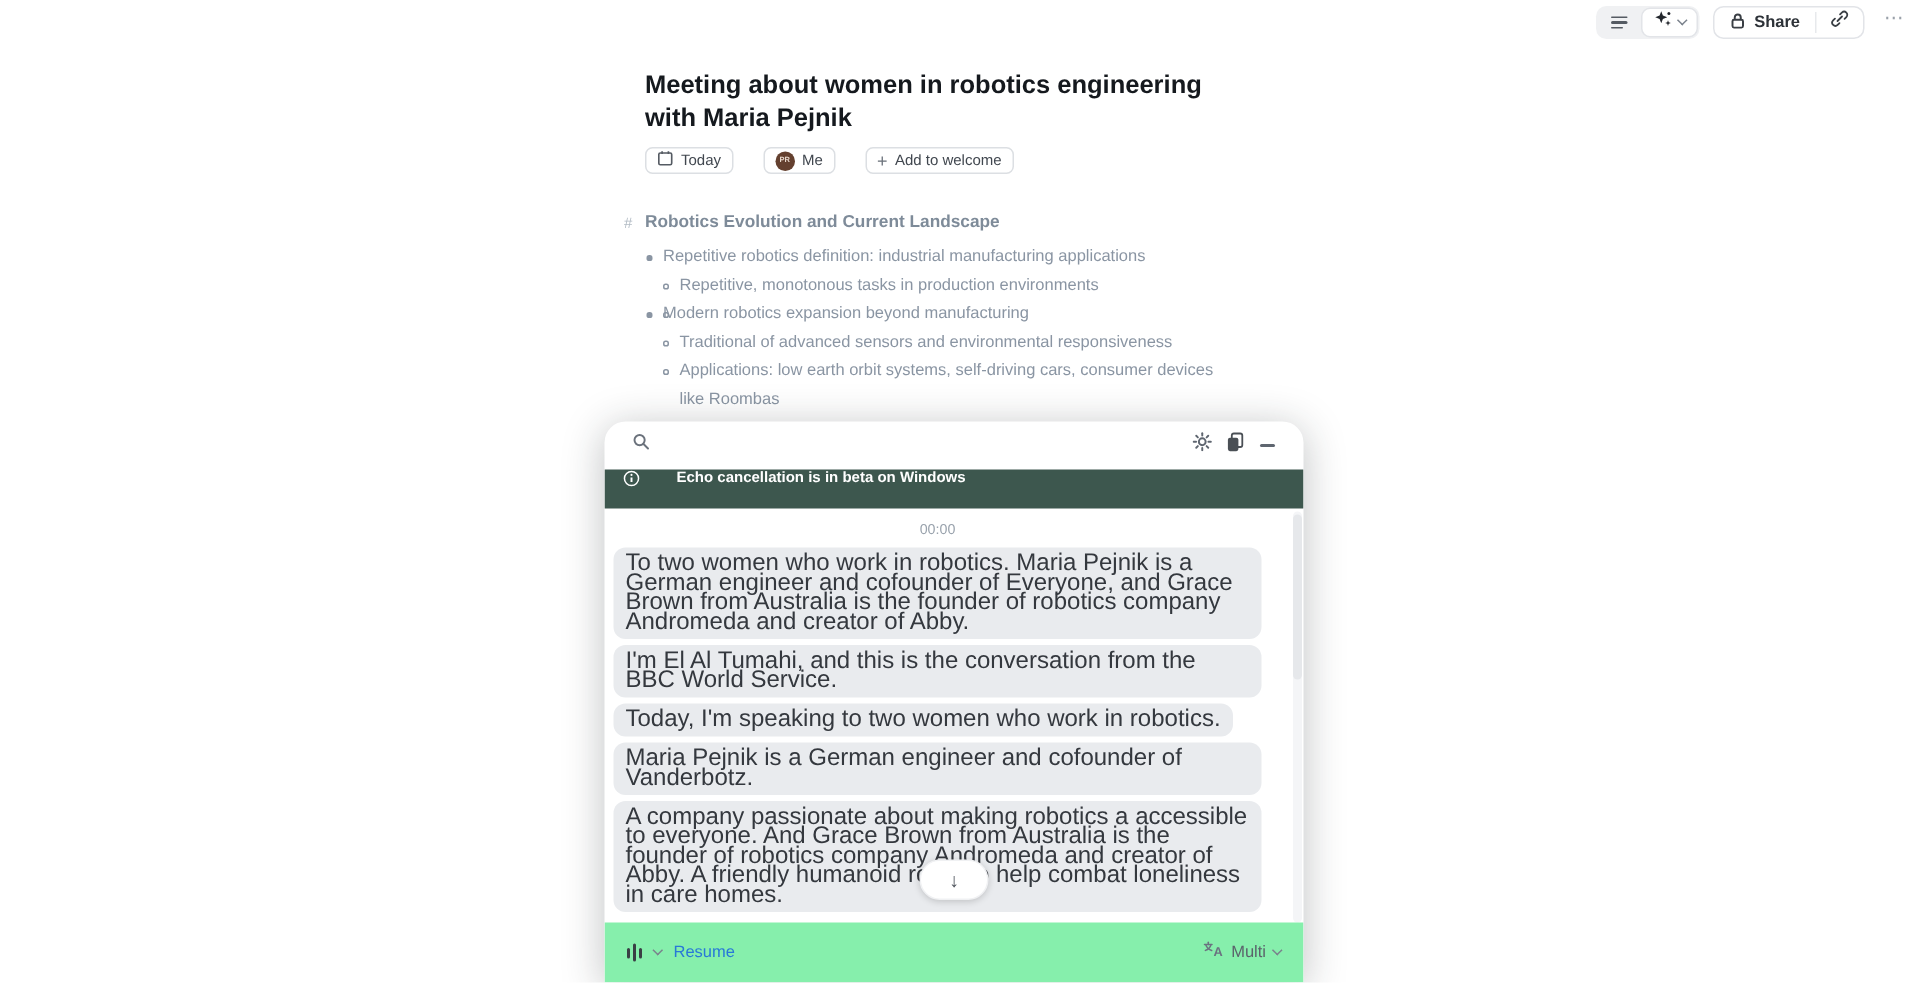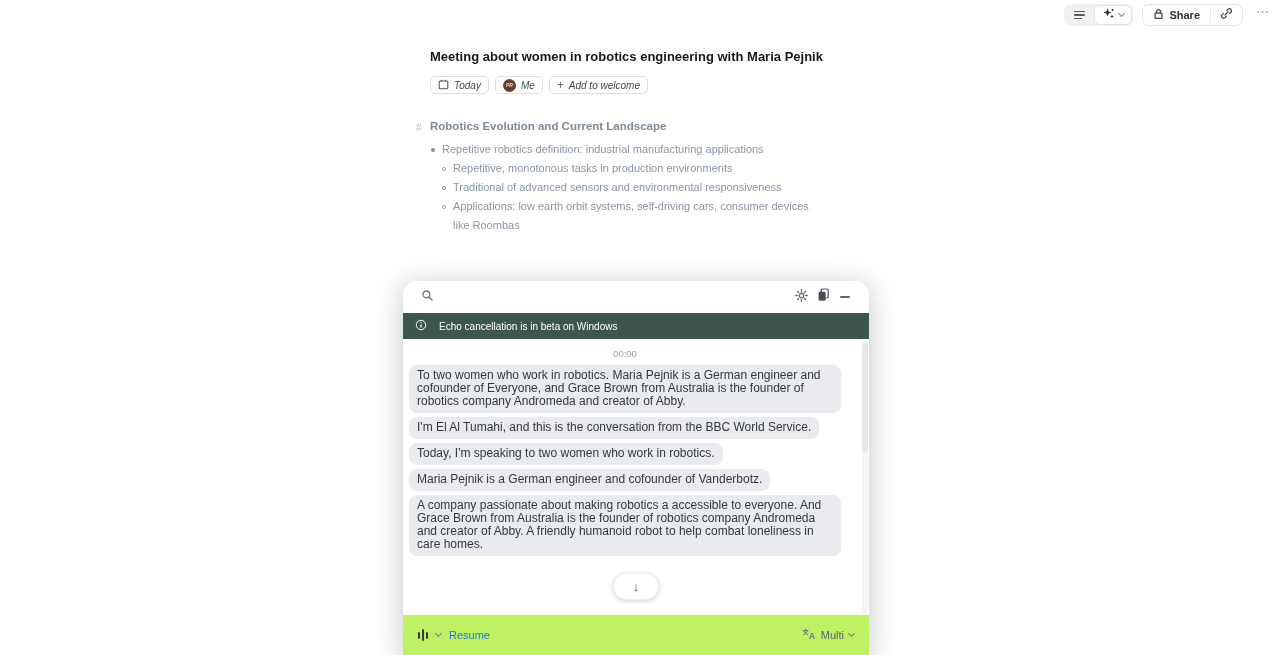--- a/index.html
+++ b/index.html
@@ -20,22 +20,22 @@
                      font-size:11px; color:#2d3238; font-weight:600; }
   .pill .divider { width:1px; height:14px; background:#e7e9ec; }
   .pill .link-btn { display:flex; align-items:center; padding:0 9px; height:100%; cursor:pointer; }
   .ellipsis { color:#9aa1aa; font-size:13px; letter-spacing:1px; cursor:pointer; padding:0 4px; }
 
   .chev { width:5px; height:5px; border-right:1.4px solid #7a828c; border-bottom:1.4px solid #7a828c;
           display:inline-block; transform:rotate(45deg); margin-top:-3px; }
 
   
   .doc { position:absolute; left:430px; top:46px; width:400px; }
-  .doc-title { font-size:13px; line-height:22px; font-weight:700; color:#15191e; letter-spacing:0; }
-  .chips { display:flex; gap:6px; margin-top:8px; align-items:center;font-style:italic; }
+  .doc-title { font-size:17px; line-height:22px; font-weight:700; color:#15191e; letter-spacing:0; }
+  .chips { display:flex; gap:20px; margin-top:8px; align-items:center; }
   .chip { display:flex; align-items:center; gap:5px; border:1px solid #dcdfe3; border-radius:5px;
           height:18px; padding:0 7px; font-size:10px; color:#41474f; cursor:pointer; background:#fff; white-space:nowrap; }
   .avatar { width:13px; height:13px; border-radius:50%; background:#64402f; color:#e8d8cd; font-size:5px;
             font-weight:700; display:flex; align-items:center; justify-content:center; }
   .plus { color:#6a717a; font-size:12px; font-weight:400; }
 
   .section { margin-top:25px; position:relative; width:392px; }
   .heading-row { position:relative; font-size:11.5px; font-weight:700; color:#7e8b99; line-height:15px; }
   .hash { position:absolute; left:-14px; top:1px; color:#b3bcc5; font-weight:400; font-size:10px; }
   .bullets { margin-top:6px; color:#8a95a3; font-size:11px; }
@@ -47,37 +47,37 @@
   .bullet.lvl2 .marker { left:12px; width:3.5px; height:3.5px; border-radius:50%; border:1px solid currentColor; background:transparent; }
 
   
   .panel { position:absolute; left:403px; top:281px; width:466px; height:374px; background:#fff;
            border-radius:14px 14px 0 0; box-shadow:0 4px 28px rgba(30,35,40,.28); overflow:hidden; }
   .panel-header { height:32px; display:flex; align-items:center; padding:0 13px; }
   .panel-header .grow { flex:1; }
   .ph-icon { display:flex; align-items:center; justify-content:center; width:22px; height:22px; cursor:pointer; }
   .minus-glyph { display:block; width:10px; height:1.6px; background:#5f6670; border-radius:1px; }
 
-  .banner { height:26px; background:var(--banner-bg,#3d574e); color:#fff; display:flex; align-items:center;
-            gap:12px; padding:0 12px; font-size:10px; font-weight:400; }
+  .banner { height:26px; background:var(--banner-bg,#3d574e); color:#fff; display:flex; 
+            gap:24px; padding:0 12px; font-size:10px; font-weight:700; }
 
   .messages { position:relative; height:276px; overflow:hidden; padding:0 28px 0 6px; }
   .timestamp { text-align:center; color:#9aa3ad; font-size:9.5px; margin:9px 0 6px; }
   .bubble { background:var(--bubble-bg,#e9ebee); border-radius:8px; padding:4px 8px 5px;
-            font-size:12px; line-height:13px; color:#34383e; margin-bottom:4px;
+            font-size:16px; line-height:13px; color:#34383e; margin-bottom:4px;
             width:fit-content; max-width:100%; }
   .scroll-track { position:absolute; right:1px; top:60px; width:6px; height:274px; background:#f4f5f7; border-radius:3px; }
   .scroll-thumb { position:absolute; right:1px; top:62px; width:6px; height:110px; background:#e6e8eb; border-radius:3px; }
 
   .scroll-down { position:absolute; left:50%; transform:translateX(-50%); top:292px; width:46px; height:27px;
                  border-radius:14px; background:#fff; border:1px solid #f0f1f3; box-shadow:0 1px 5px rgba(0,0,0,.18);
                  display:flex; align-items:center; justify-content:center; cursor:pointer;
                  font-size:13px; color:#4c525a; }
 
-  .panel-footer { position:absolute; left:0; right:0; bottom:0; height:40px; background:#bef264;
+  .panel-footer { position:absolute; left:0; right:0; bottom:0; height:40px; background:#86efac;
                   display:flex; align-items:center; justify-content:space-between; padding:0 15px; }
   .pf-left { display:flex; align-items:center; gap:8px; }
   .wave { display:flex; align-items:center; gap:2px; height:14px; cursor:pointer; }
   .wave i { display:block; width:2px; background:#3a3f45; border-radius:1px; }
   .wave i:nth-child(1){ height:7px; } .wave i:nth-child(2){ height:12px; } .wave i:nth-child(3){ height:7px; }
   .resume { color:var(--link-blue,#2878d8); font-size:11px; cursor:pointer; }
   .pf-right { display:flex; align-items:center; gap:5px; cursor:pointer; }
   .multi-label { color:#5b626b; font-size:11px; }
 </style>
 </head>
@@ -154,20 +154,21 @@
 
     <div class="section">
       <div class="heading-row">
         <span class="hash">#</span>
         <span>Robotics Evolution and Current Landscape</span>
       </div>
       <div class="bullets" id="bullets">
           <div class="bullet lvl1"><span class="marker"></span><span>Repetitive robotics definition: industrial manufacturing applications</span></div>
           <div class="bullet lvl2"><span class="marker"></span><span>Repetitive, monotonous tasks in production environments</span></div>
           <div class="bullet lvl2"><span class="marker"></span></div>
+          <div class="bullet lvl1"><span class="marker"></span><span>Modern robotics expansion beyond manufacturing</span></div>
           <div class="bullet lvl2"><span class="marker"></span><span>Traditional of advanced sensors and environmental responsiveness</span></div>
           <div class="bullet lvl2"><span class="marker"></span><span>Applications: low earth orbit systems, self-driving cars, consumer devices like Roombas</span></div>
         </div>
     </div>
   </div>
 
   <div class="panel">
     <div class="panel-header">
       <div class="ph-icon">
         <span>

